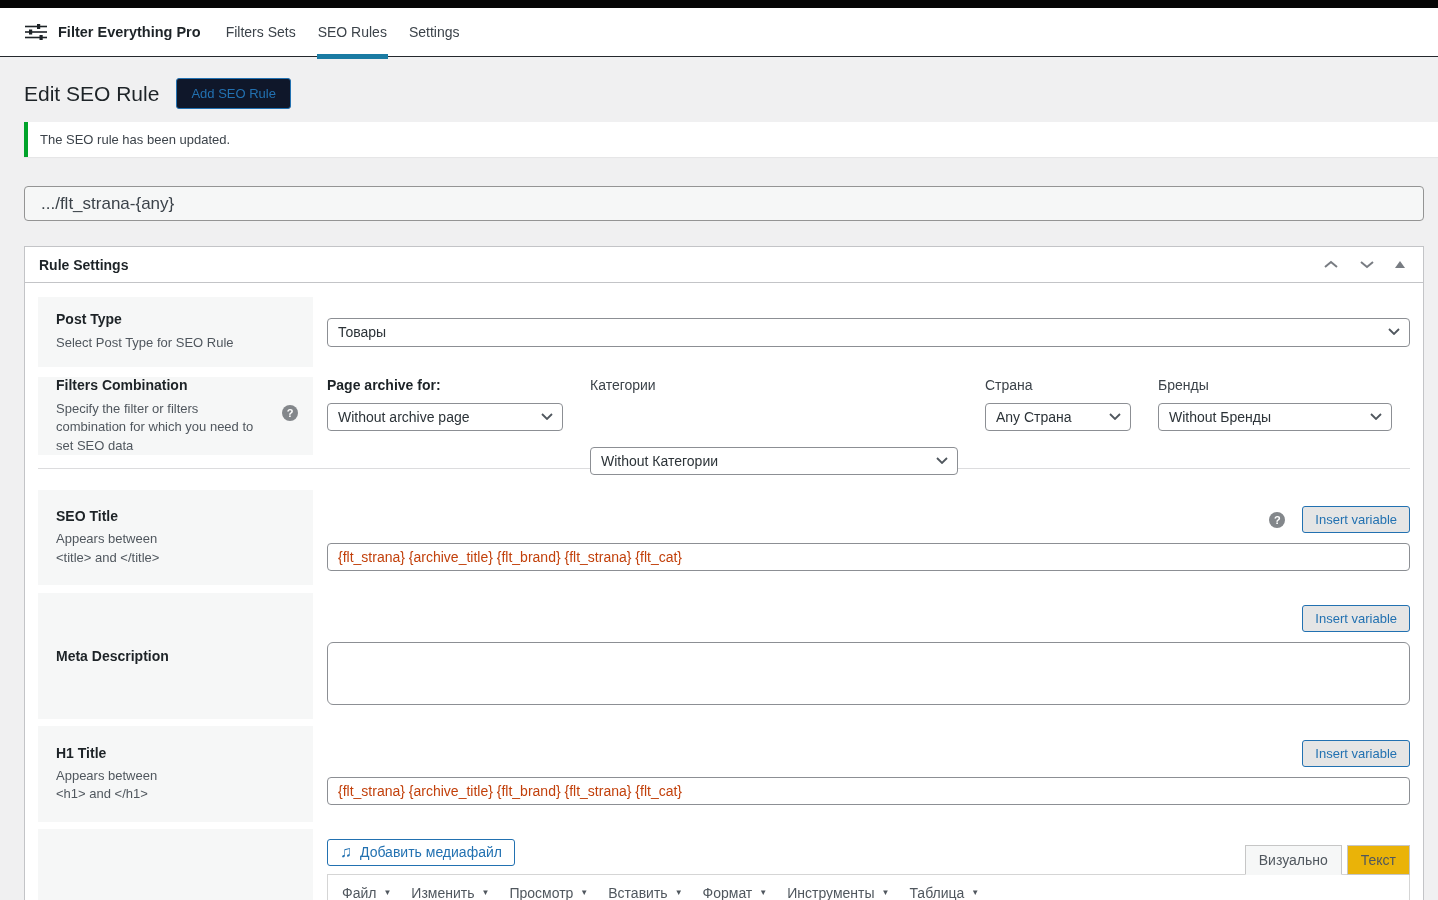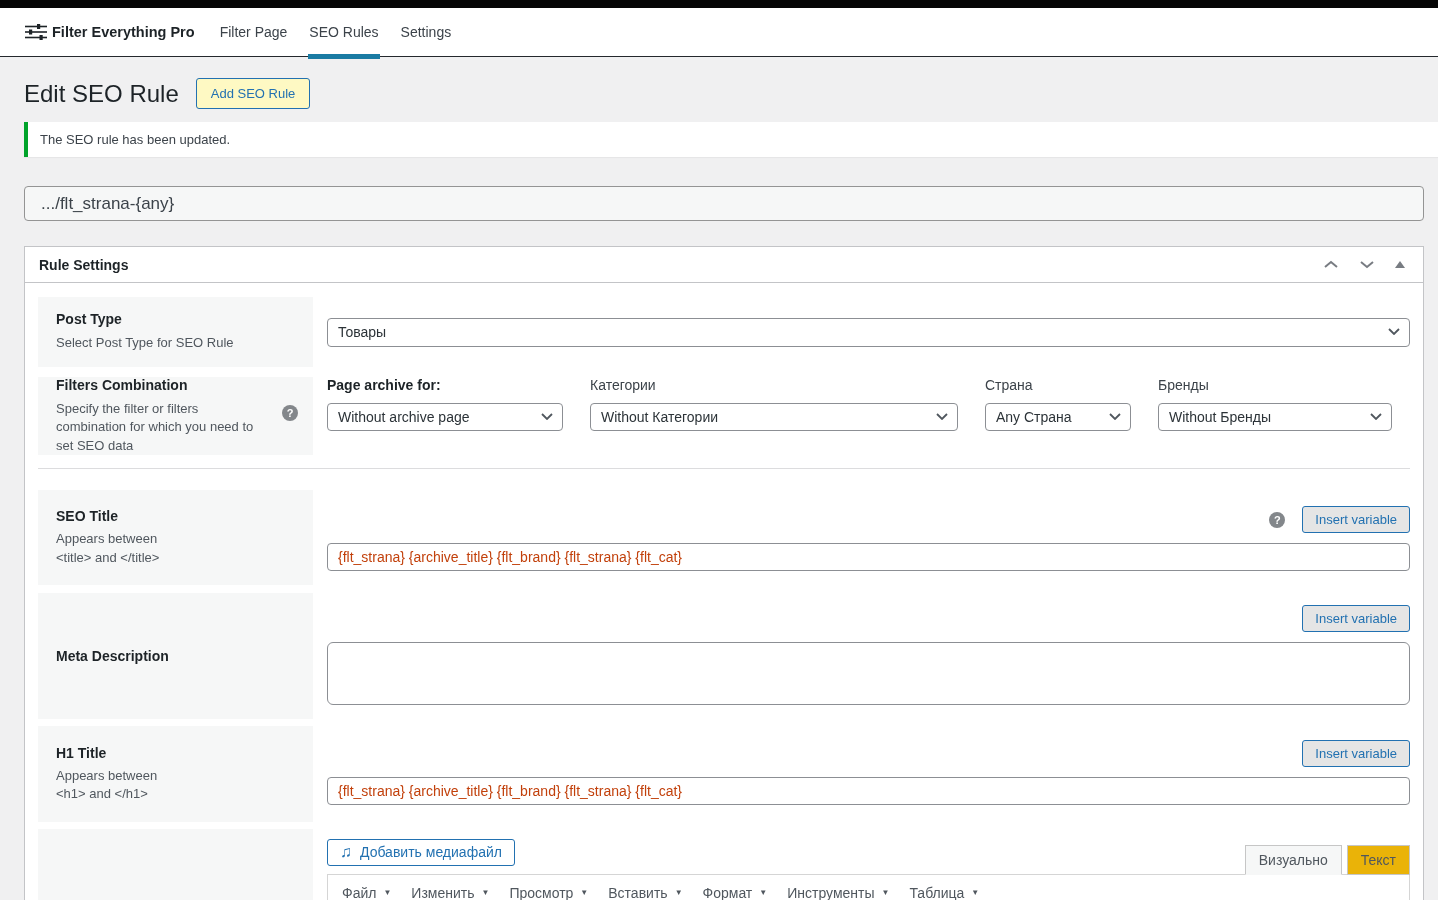--- a/index.html
+++ b/index.html
@@ -6,32 +6,32 @@
   html,body { width:1438px; height:900px; }
   body {
     font-family:"Liberation Sans", sans-serif;
     background:#f0f0f1; color:#1d2327;
     overflow:hidden;
   }
   .topbar { height:8px; background:#060606; }
   
   .nav { height:49px; background:#fff; border-bottom:1px solid #24282d;
          display:flex; align-items:center; padding-left:24px; }
-  .brand { display:flex; align-items:center; gap:4px; }
+  .brand { display:flex; align-items:center; gap:10px; }
   .brand-label { font-size:14.5px; font-weight:bold; color:#1d2327; }
   .nav-tabs { display:flex; margin-left:14px; height:100%; }
   .nav-tab { display:flex; align-items:center; padding:0 11px; font-size:14px;
              color:#3c434a; position:relative; cursor:pointer; }
   .nav-tab.active::after { content:""; position:absolute; left:10px; right:10px;
              bottom:-3px; height:5px; background:#1a7ba3; }
   
   .content { padding:0 14px 0 24px; }
   .page-header { display:flex; align-items:center; gap:17px; margin-top:21px; }
-  .page-title { font-size:24px; font-weight:400; color:#1d2327; }
-  .btn-secondary { font-size:13px; color:#2271b1; background:#fef9c3;
+  .page-title { font-size:21px; font-weight:400; color:#1d2327; }
+  .btn-secondary { font-size:13px; color:#2271b1; background:#0f172a;
       border:1px solid #2271b1; border-radius:3px; padding:7px 14px; cursor:pointer; }
   .notice { margin-top:13px; margin-right:-14px; background:#fff;
       border-left:4px solid #00a32a; box-shadow:0 1px 1px rgba(0,0,0,.04);
       padding:10px 12px; font-size:13px; color:#3c434a; }
   .url-box { margin-top:29px; height:35px; line-height:33px; background:#f6f7f7;
       border:1px solid #949494; border-radius:4px; font-size:17px; color:#3c434a;
       padding:0 16px; }
   
   .panel { margin-top:25px; background:#fff; border:1px solid #c3c4c7; height:660px; overflow:hidden; }
   .panel-header { height:36px; display:flex; align-items:center;
@@ -59,21 +59,21 @@
       font-size:14px; color:#2c3338; cursor:pointer; }
   .select .sel-text { white-space:nowrap; overflow:hidden; }
   .chev { position:absolute; right:9px; top:50%; margin-top:-4px; line-height:0; }
   .select-wide { height:29px; }
   
   .fc-help { position:absolute; right:15px; top:28px; }
   .fc-cols { display:flex; gap:27px; }
   .fc-col { display:flex; flex-direction:column; }
   .fc-label { font-size:14px; color:#3c434a; margin-bottom:9px; height:17px; }
   .fc-label.bold { font-weight:bold; color:#1d2327; }
-  .w1 { width:236px; } .w2 { width:368px; } .w3 { width:234px; } .w4 { width:146px; }
+  .w1 { width:236px; } .w2 { width:368px;gap:44px; } .w3 { width:234px; } .w4 { width:146px; }
   .divider { border:0; border-top:1px solid #dcdcde; margin:13px 0 21px; }
   
   .insert-row { display:flex; justify-content:flex-end; align-items:center; gap:17px; }
   .btn-insert { font-size:13px; color:#2271b1; background:#e5e5e5; border:1px solid #2271b1;
       border-radius:3px; padding:5px 12px; cursor:pointer; }
   .text-input { margin-top:10px; width:100%; height:28px; border:1px solid #8c8f94;
       border-radius:4px; font-size:14px; color:#c2410c; padding:0 10px;
       font-family:"Liberation Sans", sans-serif; }
   .textarea { margin-top:10px; width:100%; height:63px; border:1px solid #8c8f94;
       border-radius:6px; resize:none; font-family:"Liberation Sans", sans-serif; }
@@ -113,21 +113,21 @@
         <g fill="#1d2327">
           <rect x="13" y="1" width="3.2" height="5"></rect>
           <rect x="5" y="6.5" width="3.2" height="5"></rect>
           <rect x="15.5" y="12" width="3.2" height="5"></rect>
         </g>
       </svg>
     </span>
     <span class="brand-label">Filter Everything Pro</span>
   </div>
   <div class="nav-tabs">
-    <span class="nav-tab">Filter Page</span>
+    <span class="nav-tab">Filters Sets</span>
     <span class="nav-tab active">SEO Rules</span>
     <span class="nav-tab">Settings</span>
   </div>
 </div>
 
 <div class="content">
 
   <div class="page-header">
     <h1 class="page-title">Edit SEO Rule</h1>
     <button class="btn-secondary">Add SEO Rule</button>

